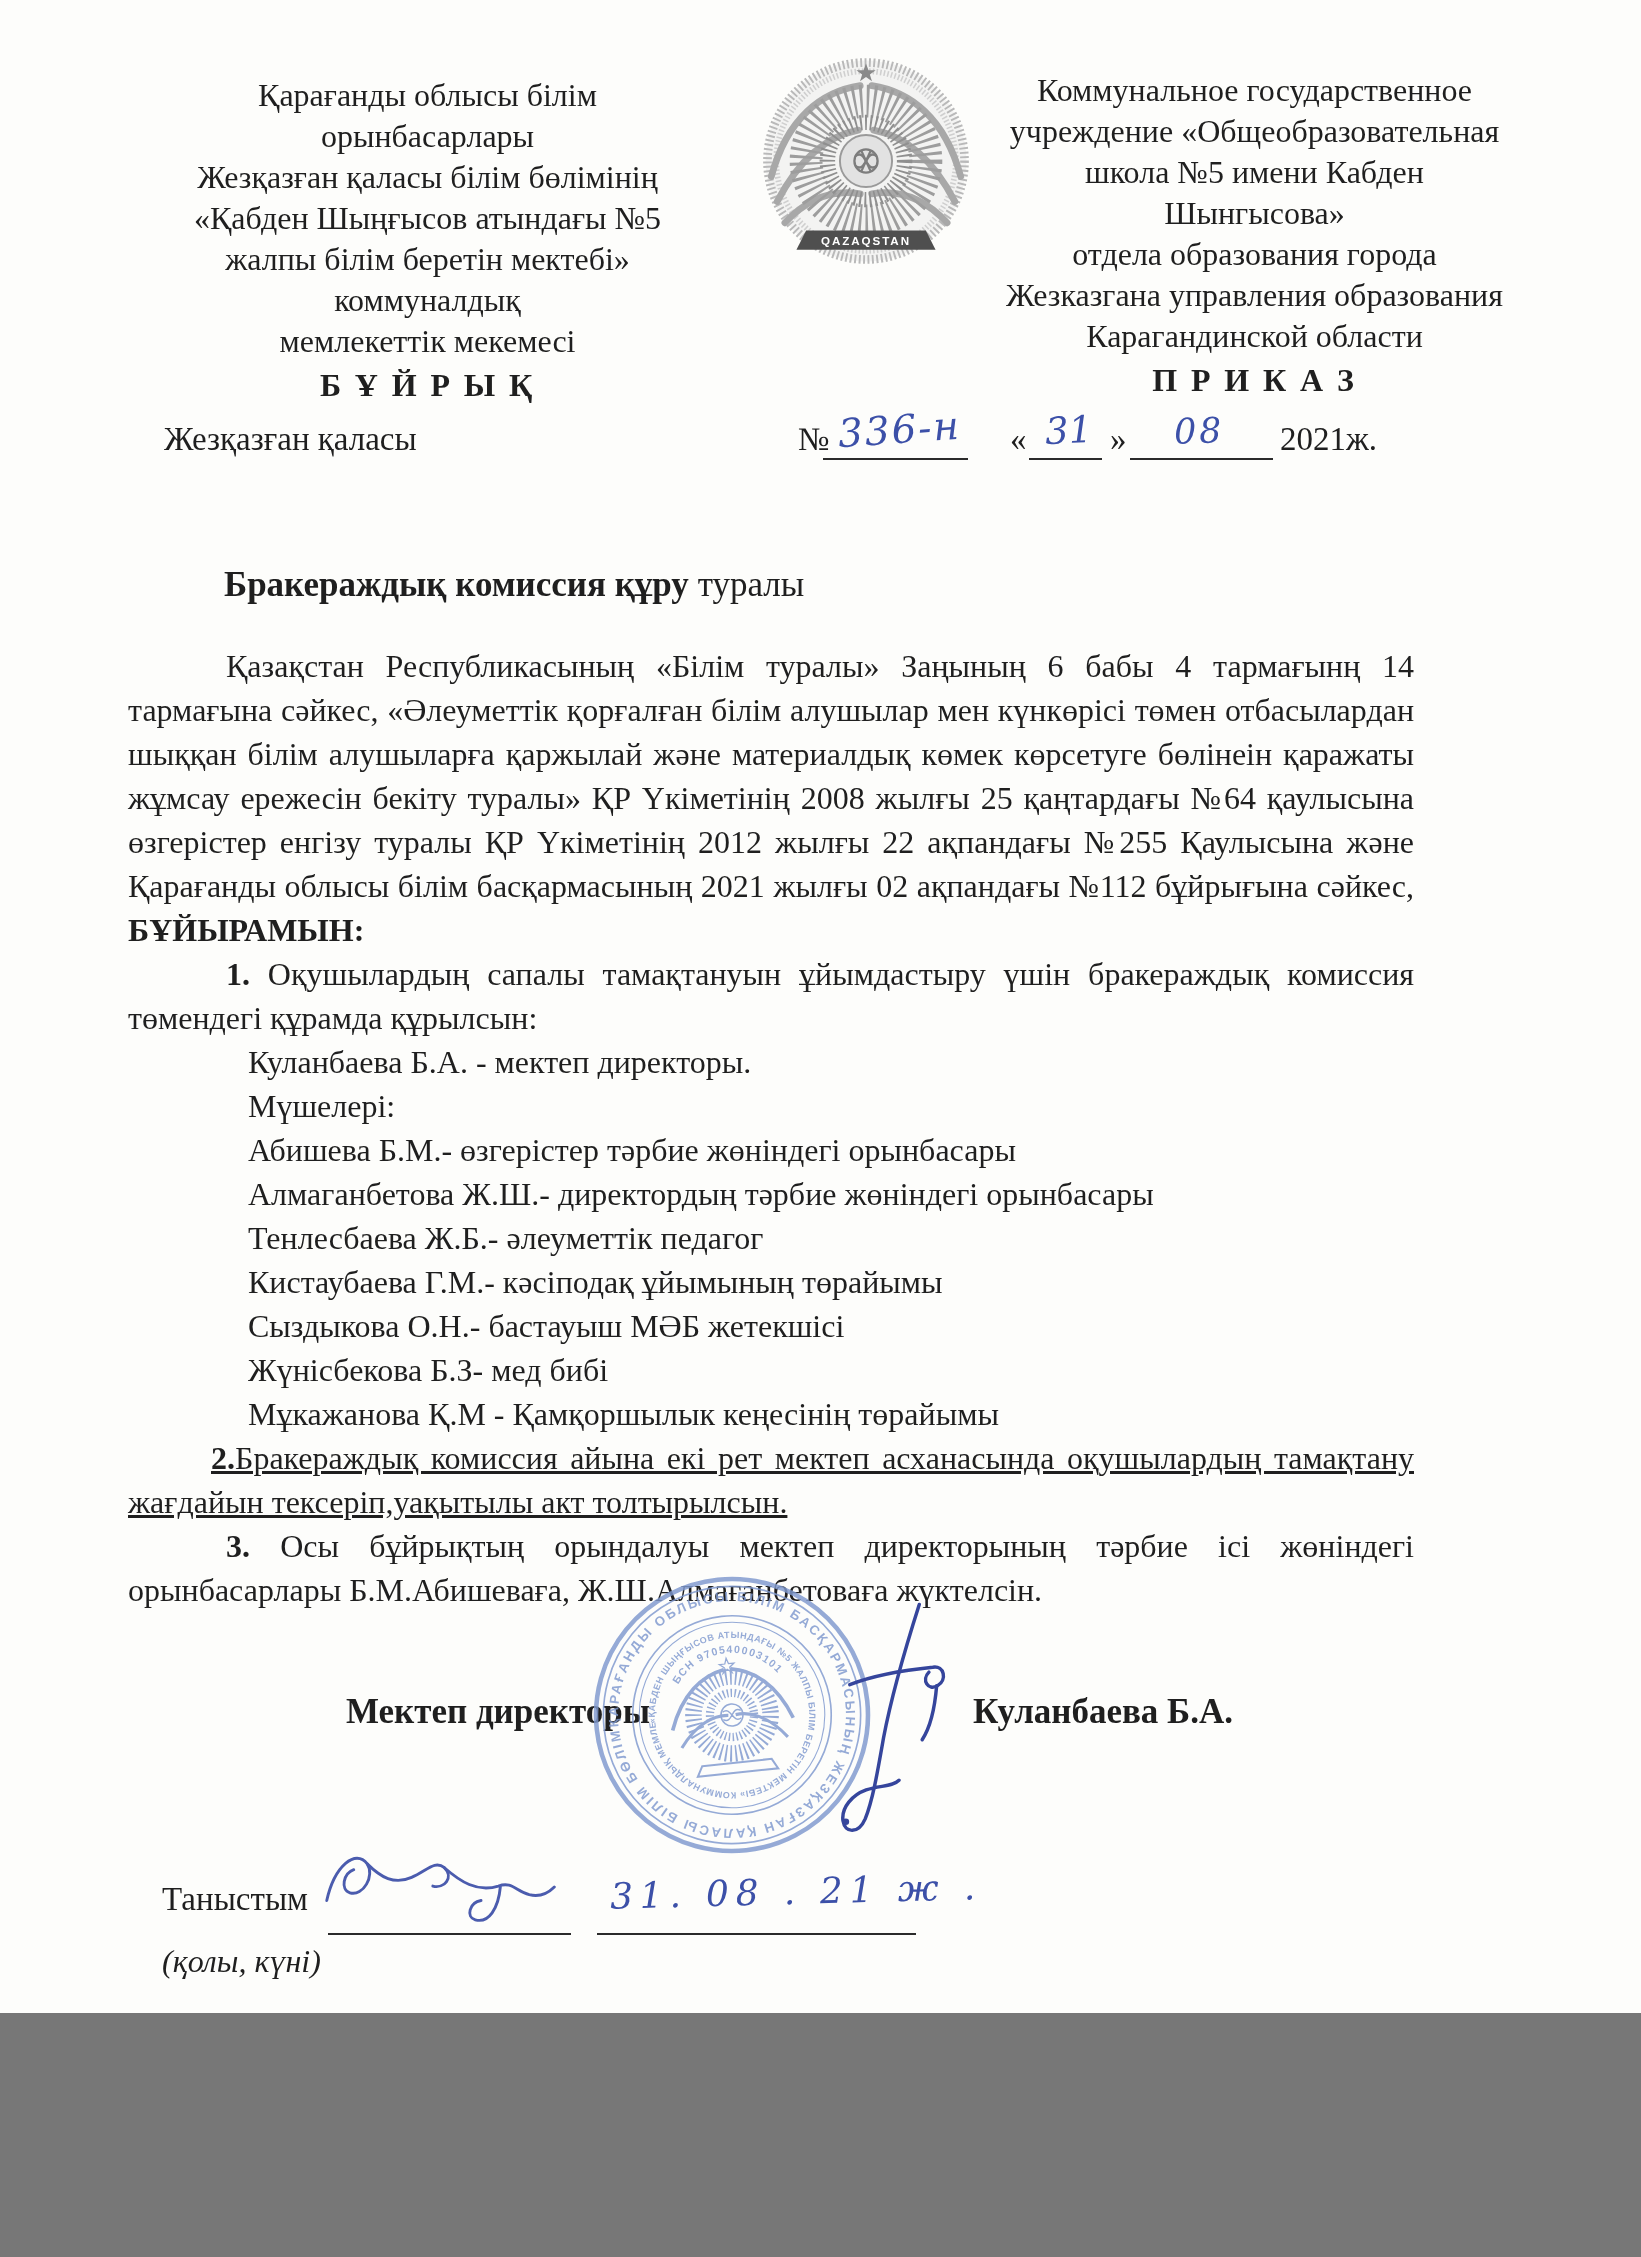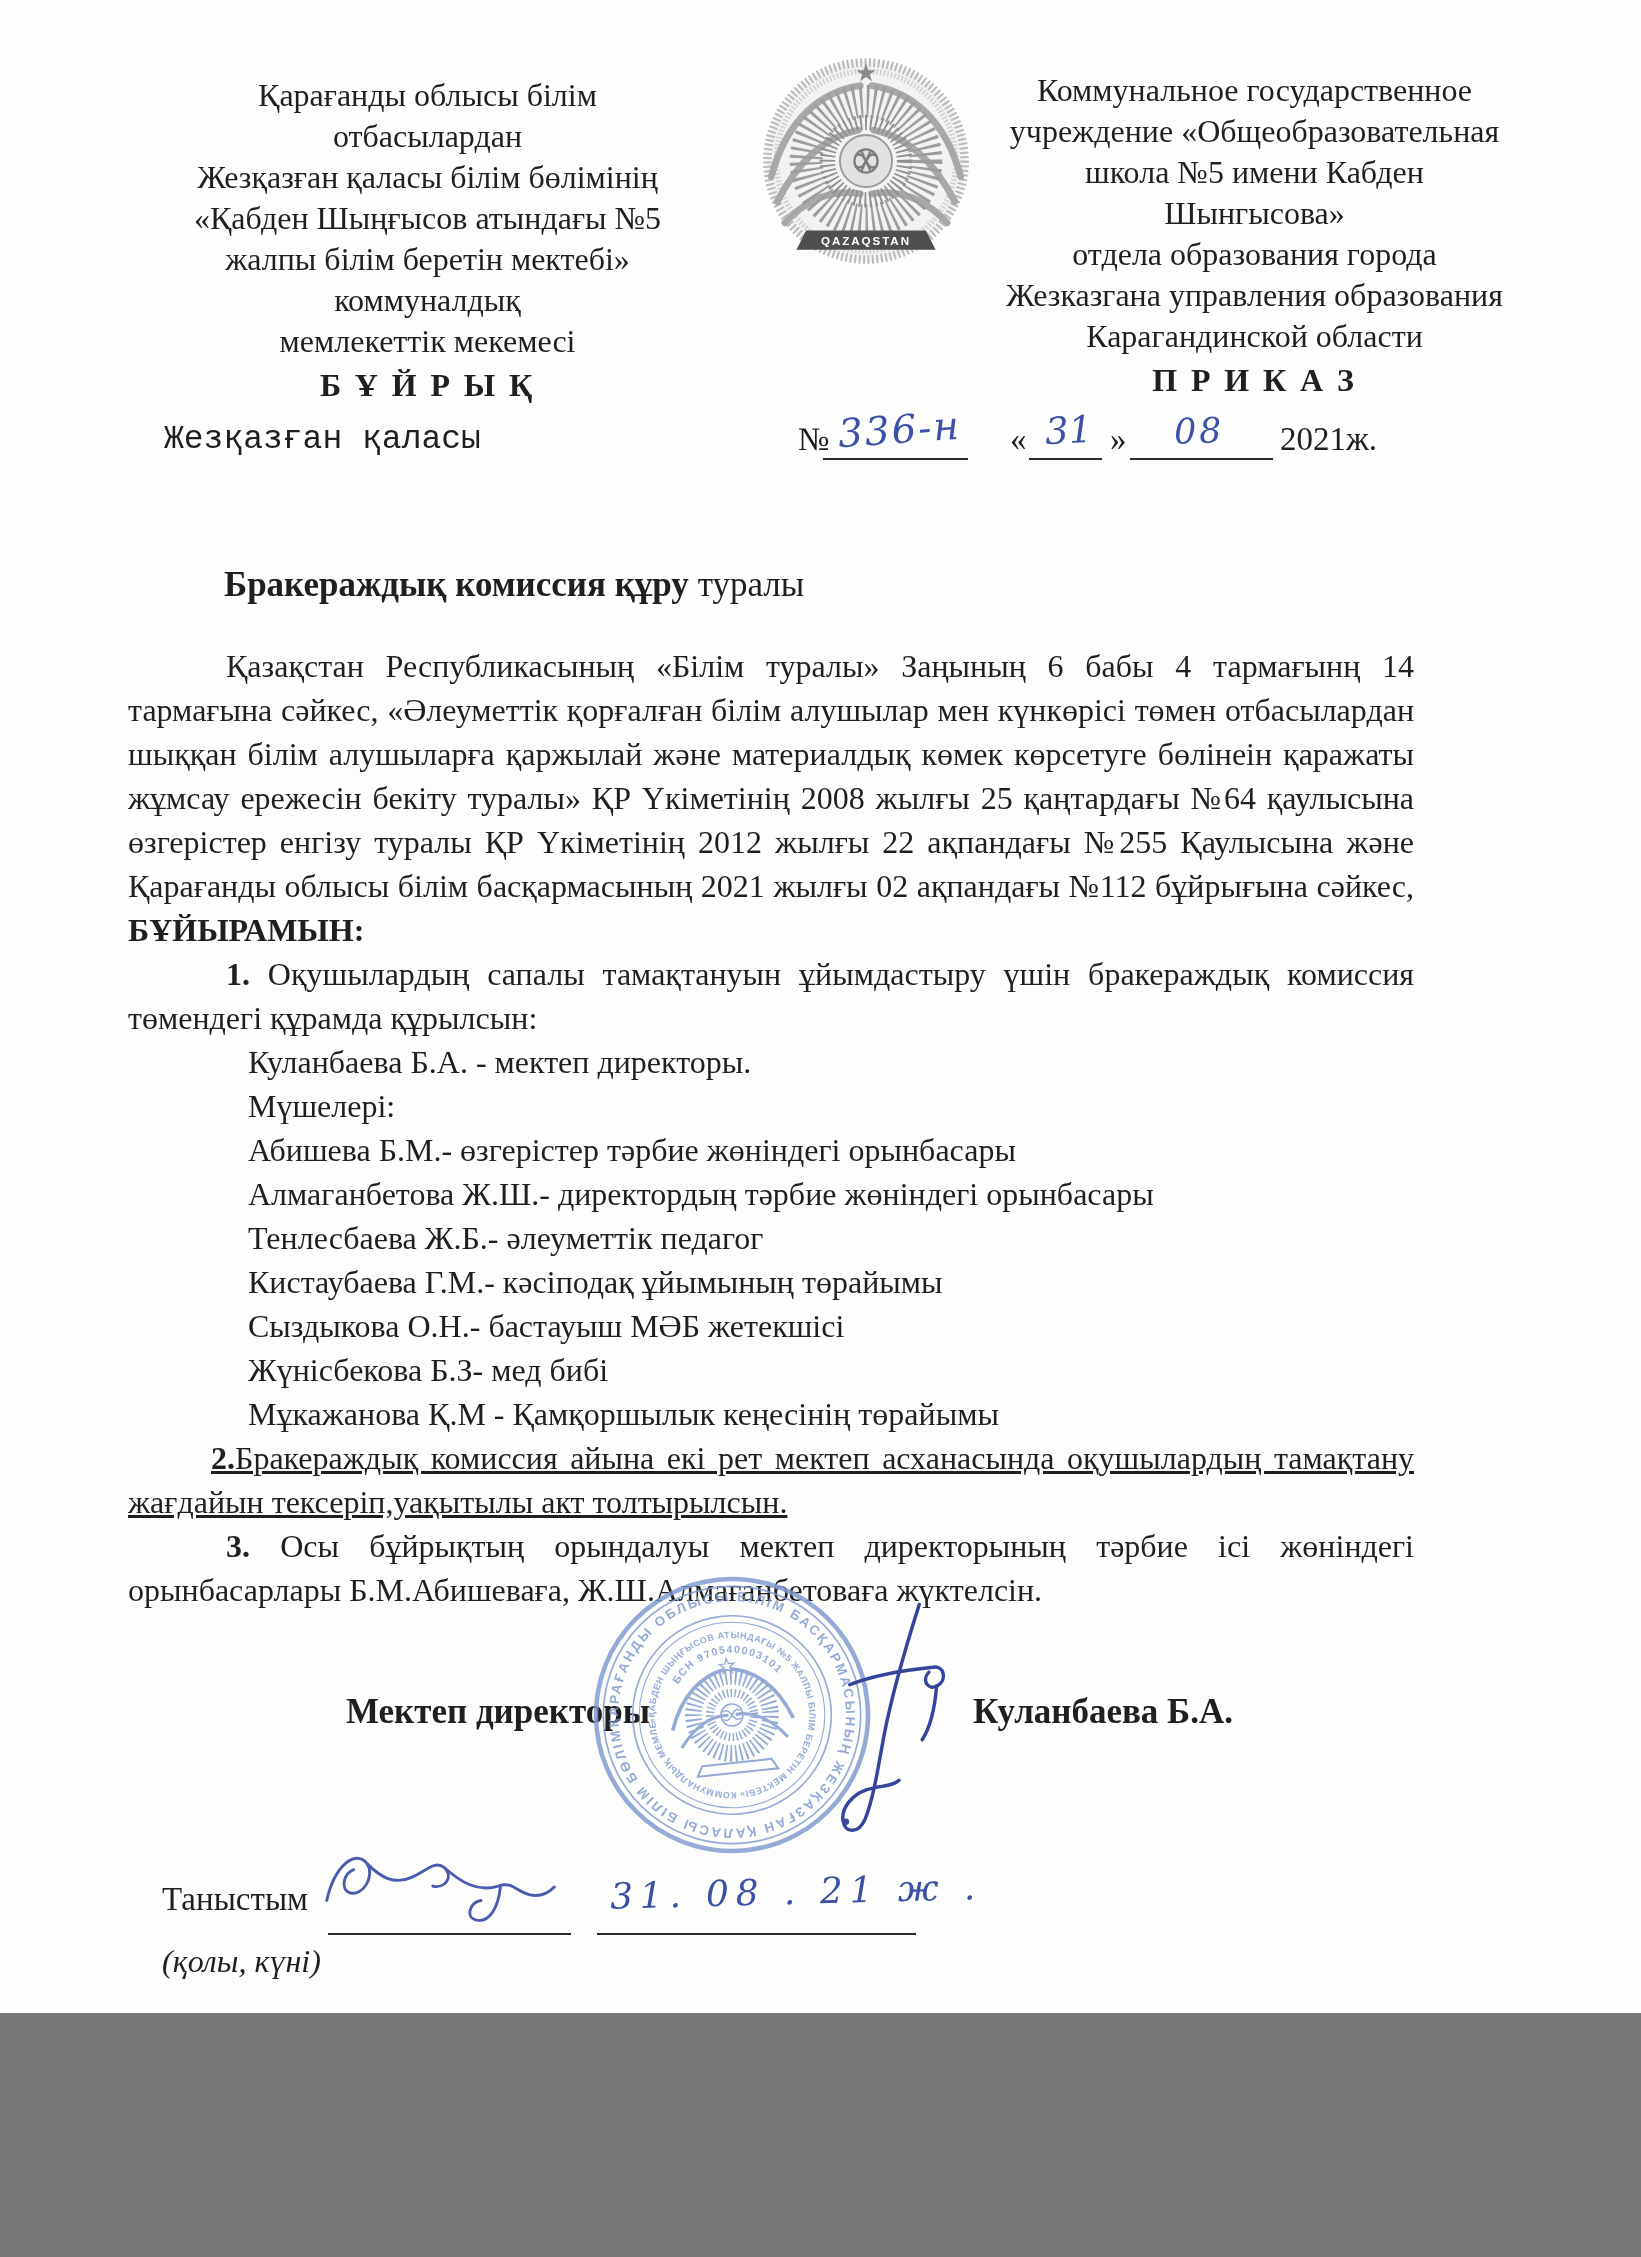--- a/index.html
+++ b/index.html
@@ -55,21 +55,21 @@
             font-style:italic;color:#3a3a3a;}
   .speck{position:absolute;border-radius:50%;background:#555;}
 </style>
 </head>
 <body>
 
 <div class="page">
 
   <div class="hdr hdr-left">
     <div>Қарағанды облысы білім</div>
-    <div>отбасылардан</div>
+    <div>орынбасарлары</div>
     <div>Жезқазған қаласы білім бөлімінің</div>
     <div>«Қабден Шыңғысов атындағы №5</div>
     <div>жалпы білім беретін мектебі»</div>
     <div>коммуналдық</div>
     <div>мемлекеттік мекемесі</div>
     <div class="order-word">Б Ұ Й Р Ы Қ</div>
   </div>
 
   <svg class="emblem" viewBox="-117 -117 234 234">
     <circle cx="0" cy="0" r="104" fill="#f3f3f2"></circle>
@@ -106,21 +106,21 @@
     <div>Коммунальное государственное</div>
     <div>учреждение «Общеобразовательная</div>
     <div>школа №5 имени Кабден</div>
     <div>Шынгысова»</div>
     <div>отдела образования города</div>
     <div>Жезказгана управления образования</div>
     <div>Карагандинской области</div>
     <div class="order-word">П Р И К А З</div>
   </div>
 
-  <div class="orow" style="left:164px;top:421px;font-family:Liberation Mono, monospace;">Жезқазған қаласы</div>
+  <div class="orow" style="left:164px;top:421px;">Жезқазған қаласы</div>
   <div class="orow" style="left:798px;top:421px;">№</div>
   <div class="hand hand-no" style="left:838px;top:407px;">336-н</div>
   <div class="uline" style="left:823px;top:419px;width:145px;"></div>
   <div class="orow" style="left:1010px;top:421px;">«</div>
   <div class="hand hand-day" style="left:1045px;top:409px;">31</div>
   <div class="uline" style="left:1029px;top:419px;width:73px;"></div>
   <div class="orow" style="left:1110px;top:421px;">»</div>
   <div class="hand hand-month" style="left:1174px;top:411px;">08</div>
   <div class="uline" style="left:1130px;top:419px;width:143px;"></div>
   <div class="orow" style="left:1280px;top:421px;">2021ж.</div>

